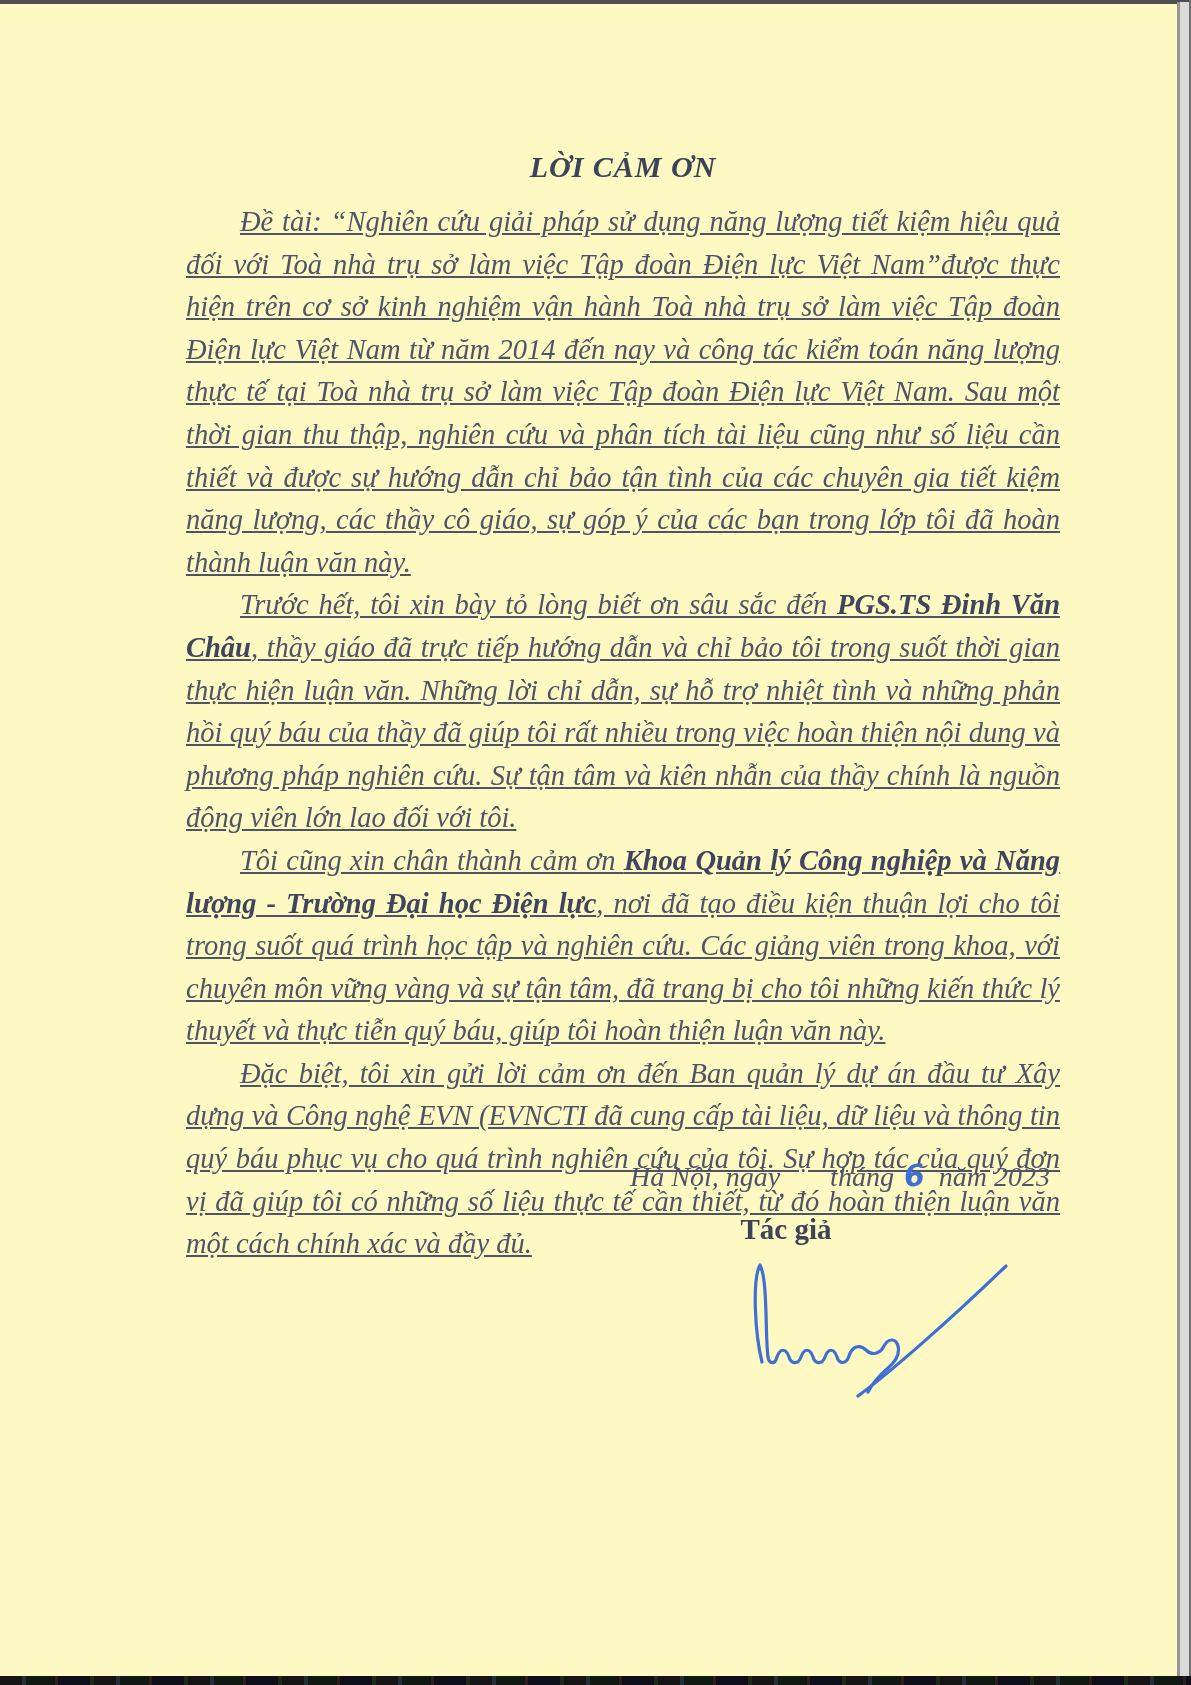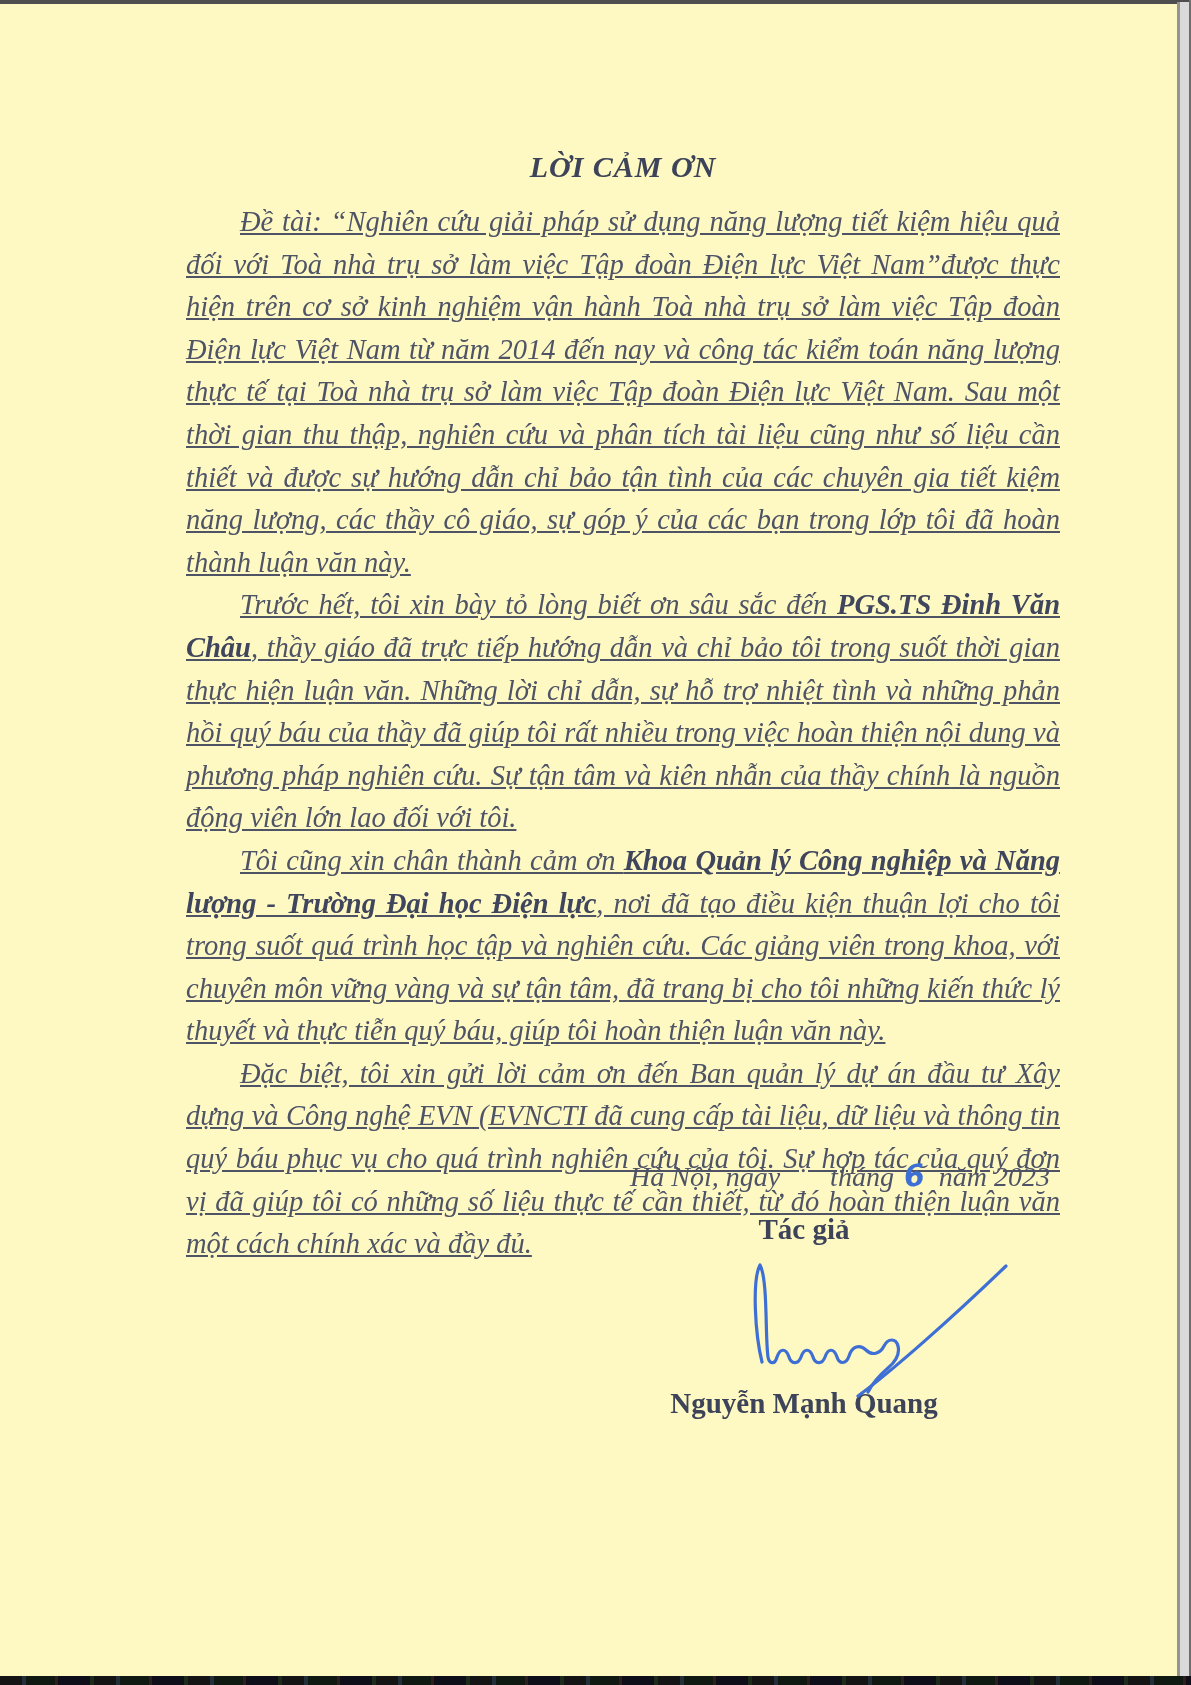--- a/index.html
+++ b/index.html
@@ -75,21 +75,21 @@
   .dateline .year-label { margin-left: 14px; }
   .ink-number {
     display: inline-block;
     color: #3e6fd4;
     font-family: "DejaVu Sans", sans-serif;
     font-style: italic; font-weight: bold;
     font-size: 30px;
     transform: rotate(-6deg);
   }
   .author-block {
-    position: absolute; left: 604px; top: 1212px; width: 400px;
+    position: absolute; left: 586px; top: 1212px; width: 400px;
     text-align: center;
   }
   .author-role {
     font-weight: bold; font-size: 29px; line-height: 34px;
     color: #3d4358;
   }
   .author-name {
     margin-top: 140px;
     font-weight: bold; font-size: 29px; line-height: 34px;
     color: #3d4358;
@@ -130,21 +130,20 @@
     </p>
 
   </div>
 
   <div class="dateline">
     <span class="place">Hà Nội, ngày</span><span class="month-label">tháng</span><span class="ink-number">6</span><span class="year-label">năm 2023</span>
   </div>
 
   <div class="author-block">
     <div class="author-role">Tác giả</div>
-    <div class="author-name">Nguyễn Mạnh Quang</div>
   </div>
 
   <svg class="signature" viewBox="0 0 272 140" xmlns="http://www.w3.org/2000/svg">
     <path d="M 20,104 C 13,76 10,22 18,7 C 26,22 23,78 26,99
              C 27,106 33,107 35,99 C 38,90 44,90 47,99
              C 49,106 56,107 59,99 C 62,90 68,90 71,99
              C 73,106 80,107 83,99 C 86,90 92,90 95,99
              C 97,106 104,107 107,98 C 110,88 118,86 124,92
              C 130,98 138,96 142,88 C 146,80 154,80 156,88
              C 158,96 153,104 146,110 C 138,117 130,126 126,134" fill="none" stroke="#3e6fd4" stroke-width="3.2" stroke-linecap="round" stroke-linejoin="round"></path>

